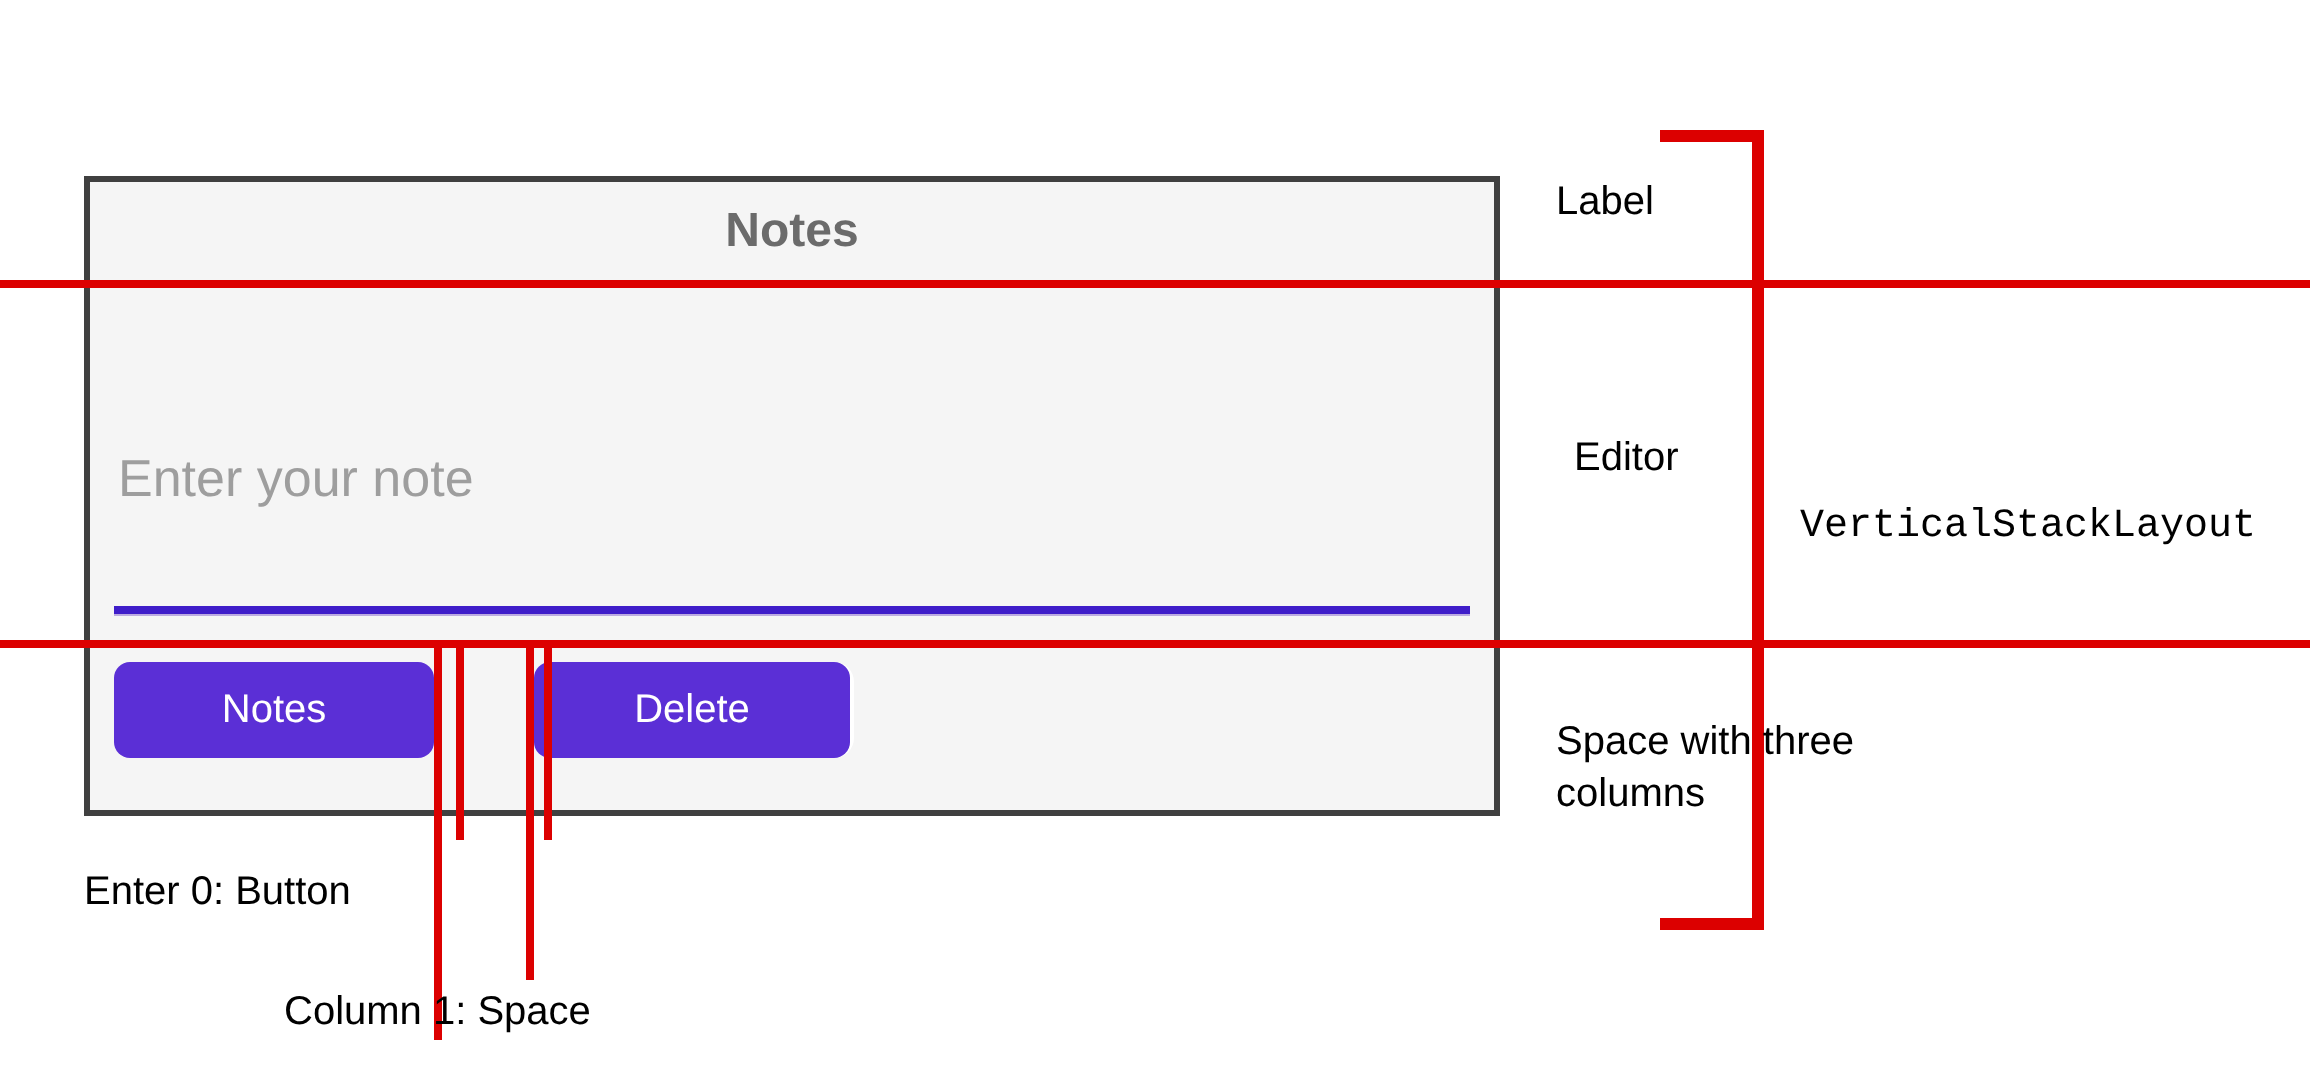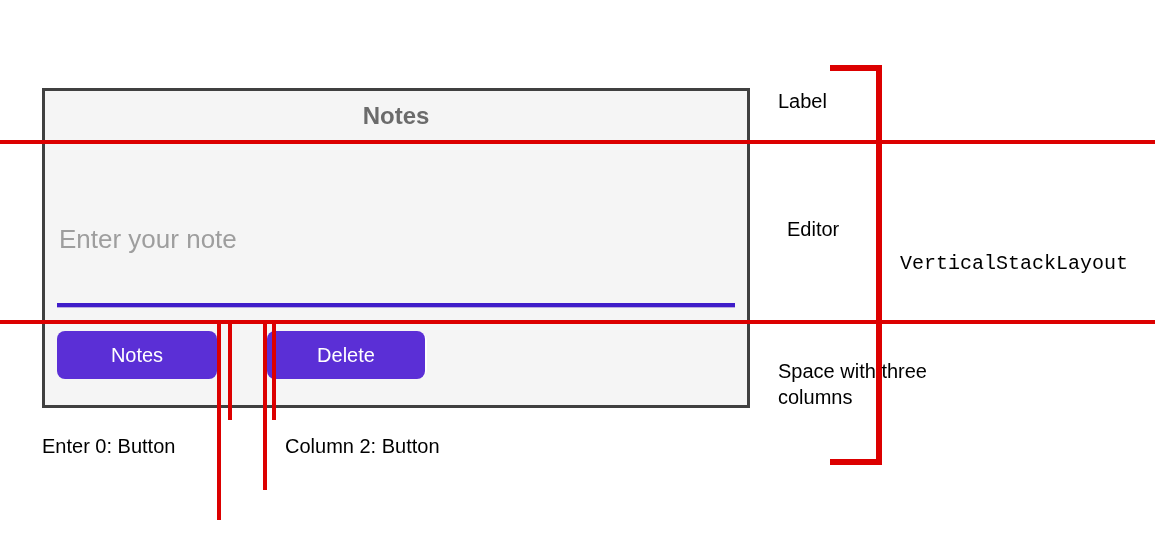--- a/index.html
+++ b/index.html
@@ -145,15 +145,15 @@
 
   <div class="red-line bracket-top"></div>
   <div class="red-line bracket-right"></div>
   <div class="red-line bracket-bottom"></div>
 
   <div class="anno anno-label">Label</div>
   <div class="anno anno-editor">Editor</div>
   <div class="anno anno-grid">Space with three columns</div>
   <div class="anno anno-vsl">VerticalStackLayout</div>
   <div class="anno anno-col0">Enter 0: Button</div>
-  <div class="anno anno-col2">Column 2: Button</div>
+  <div class="anno anno-col1">Column 1: Space</div>
 
 </div>
 
 </body></html>

